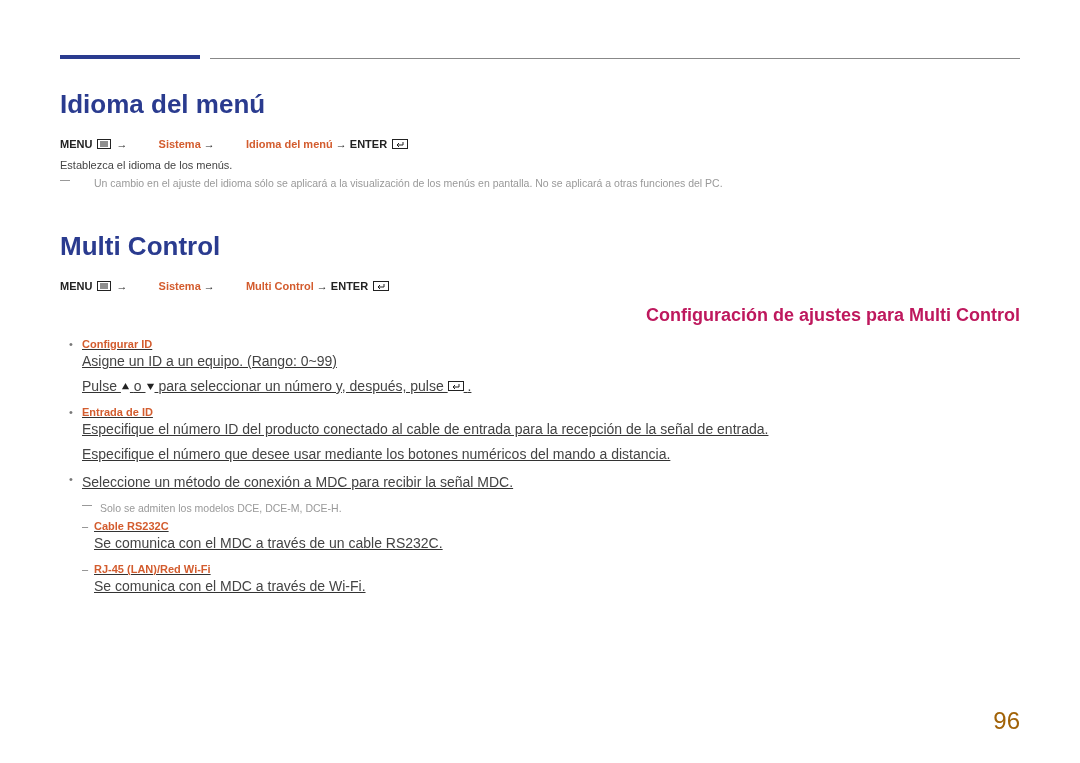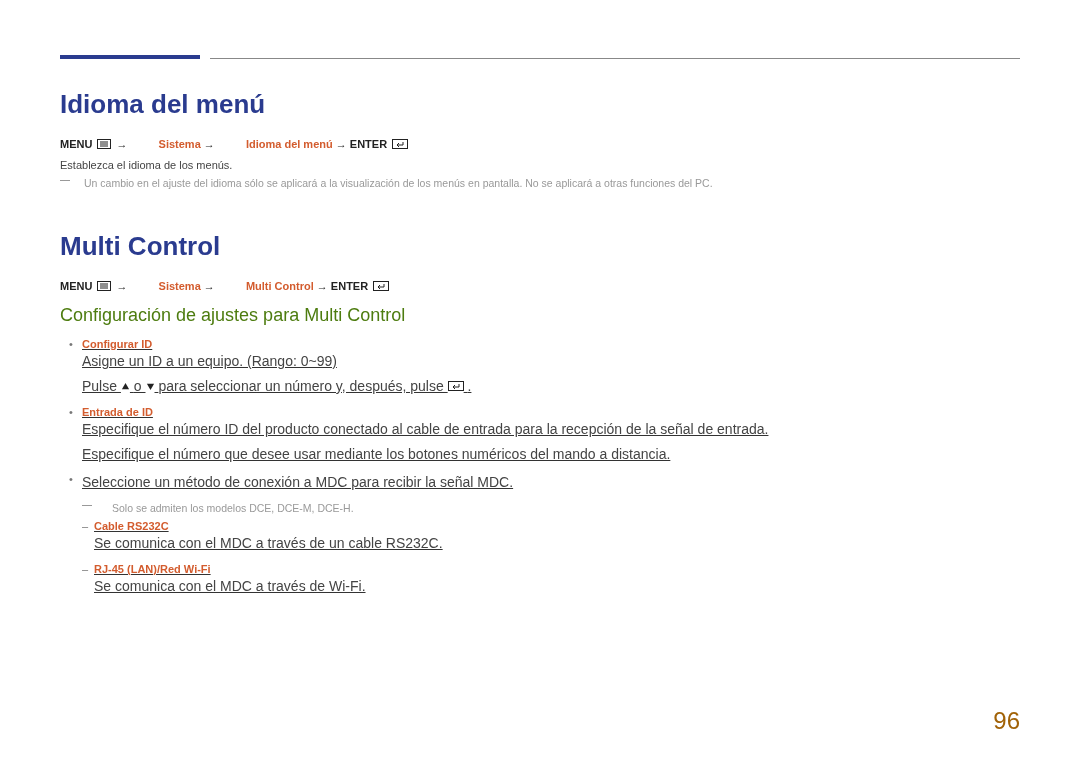--- a/index.html
+++ b/index.html
@@ -47,44 +47,45 @@
     vertical-align: middle;
     margin: 0 2px;
   }
   .body-text {
     font-size: 11px;
     color: #444;
     margin-bottom: 6px;
   }
   .note {
     display: flex;
-    gap: 12px;
+    gap: 22px;
     margin-bottom: 40px;
     margin-top: 4px;
   }
   .note-bar {
     display: inline-block;
     width: 10px;
     height: 4px;
     border-top: 1px solid #999;
     margin-top: 3px;
     margin-right: 2px;
   }
   .note-text {
     font-size: 10.5px;
     color: #999;
     line-height: 1.3;
   }
   .section2 { margin-top: 8px; }
   .h2 {
-    color: #4d7c0f;
+    color: #be185d;
     font-size: 18px;
-    font-weight: normal;
+    font-weight: bold;
     margin-top: 12px;
     margin-bottom: 12px;
+    text-align: right;
   }
   .bullet-item {
     display: flex;
     margin-bottom: 4px;
   }
   .bullet {
     width: 22px;
     font-size: 11px;
     color: #777;
     text-align: center;
@@ -104,21 +105,21 @@
     margin-bottom: 2px;
   }
   .bullet-body {
     font-size: 14px;
     color: #444;
     line-height: 1.35;
     margin-bottom: 6px;
   }
   .inline-note {
     display: flex;
-    gap: 18px;
+    gap: 6px;
     margin-left: 22px;
     margin-bottom: 6px;
     align-items: flex-start;
   }
   .inline-note-text {
     font-size: 10.5px;
     color: #999;
   }
   .page-number {
     position: absolute;

